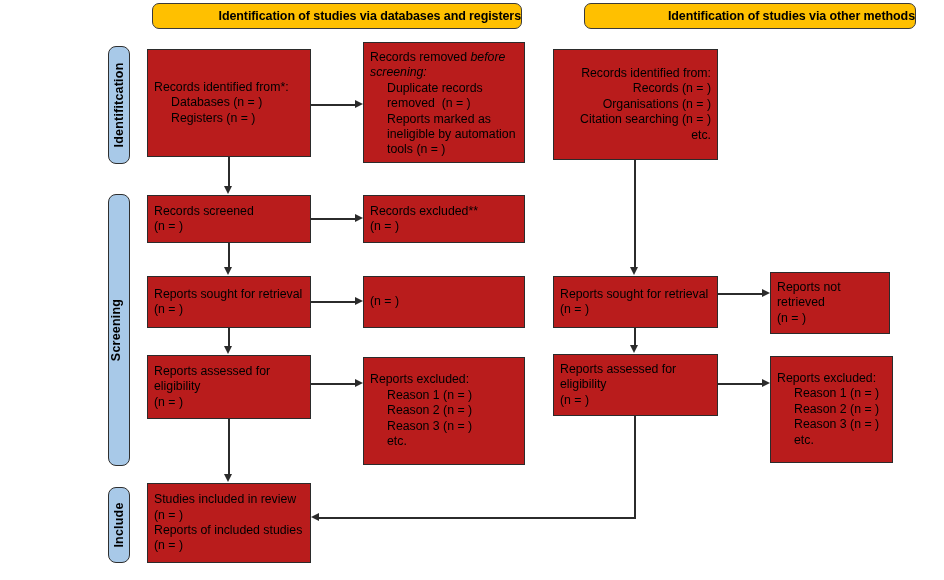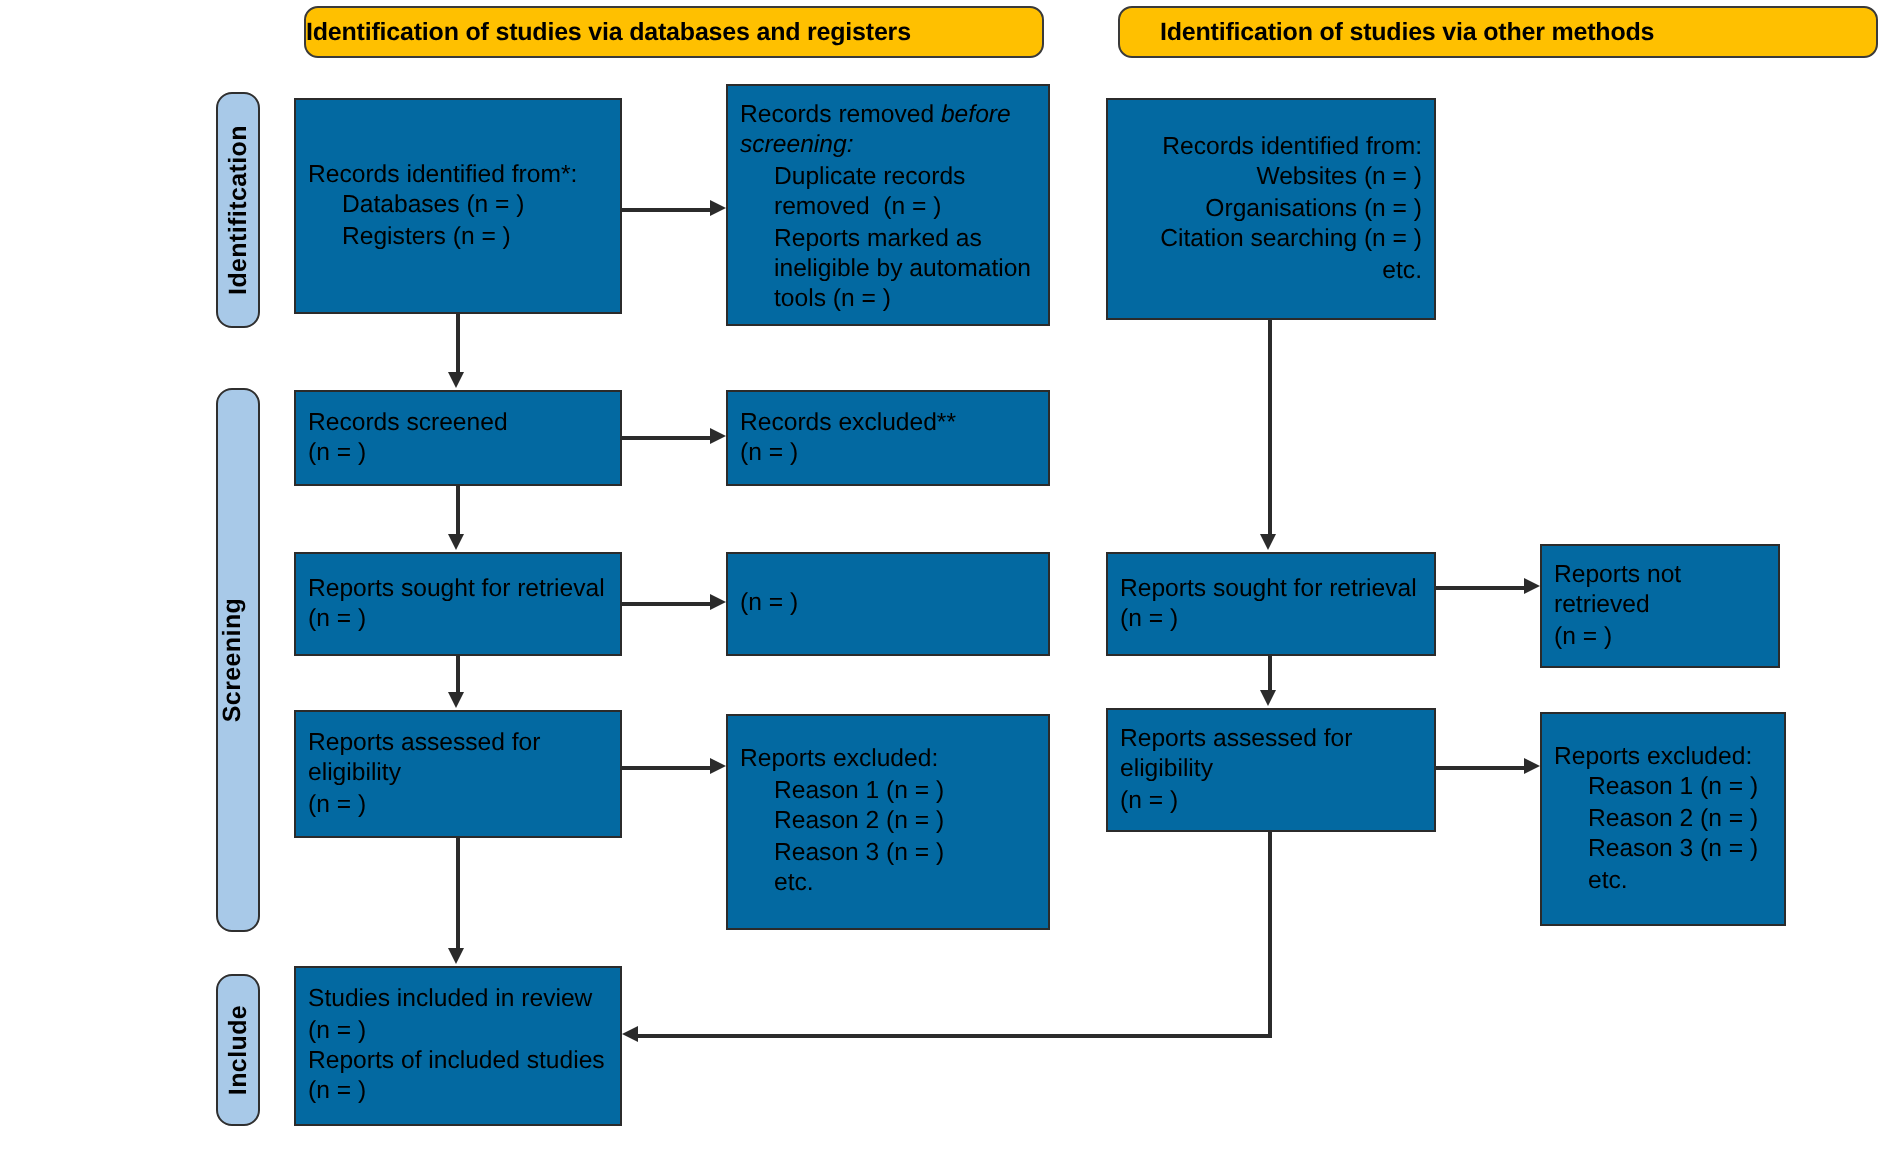--- a/index.html
+++ b/index.html
@@ -11,21 +11,21 @@
     position:relative;
   }
   #stage{position:absolute;left:0;top:0;width:944px;height:580px;}
 
   
   .banner{
     position:absolute;
     background:#FFC000;
     border:1px solid #3a3a3a;
     border-radius:7px;
-    display:flex;align-items:center;justify-content:flex-start;
+    display:flex;align-items:center;justify-content:flex-end;
     font-weight:bold;
     font-size:12.5px;
     color:#000;
     letter-spacing:-0.1px;
     box-sizing:border-box;
   }
 
   
   .stage-label{
     position:absolute;
@@ -47,21 +47,21 @@
     letter-spacing:0.2px;
   }
   
   .stage-label.clipped .vtext{
     transform:translate(-50%,-50%) rotate(-90deg) translateY(-3px);
   }
 
   
   .box{
     position:absolute;
-    background:#0369a1;
+    background:#b91c1c;
     border:1.5px solid #2b2b2b;
     box-sizing:border-box;
     font-size:12.3px;
     line-height:15.4px;
     color:#000;
     padding:0 6px;
     display:flex;
     flex-direction:column;
     justify-content:center;
     overflow:hidden;
@@ -93,21 +93,21 @@
   }
 </style>
 </head>
 <body>
 
 <div id="stage">
 
   <div class="banner" style="left:152px;top:3px;width:370px;height:26px;">
     <span>Identification of studies via databases and registers</span>
   </div>
-  <div class="banner" style="left:559px;top:3px;width:380px;height:26px;padding-left:20px;">
+  <div class="banner" style="left:584px;top:3px;width:332px;height:26px;padding-left:20px;">
     <span>Identification of studies via other methods</span>
   </div>
 
   <div class="stage-label" style="left:108px;top:46px;width:22px;height:118px;">
     <span class="vtext">Identifitcation</span>
   </div>
   <div class="stage-label clipped" style="left:108px;top:194px;width:22px;height:272px;">
     <span class="vtext">Screening</span>
   </div>
   <div class="stage-label" style="left:108px;top:487px;width:22px;height:76px;">
@@ -165,21 +165,21 @@
 
   <div class="box" style="left:147px;top:483px;width:164px;height:80px;justify-content:center;">
     <span class="ln">Studies included in review</span>
     <span class="ln">(n = )</span>
     <span class="ln">Reports of included studies</span>
     <span class="ln">(n = )</span>
   </div>
 
   <div class="box" style="left:553px;top:49px;width:165px;height:111px;text-align:right;">
     <span class="ln">Records identified from:</span>
-    <span class="ln ind">Websites (n = )</span>
+    <span class="ln ind">Records (n = )</span>
     <span class="ln ind">Organisations (n = )</span>
     <span class="ln ind">Citation searching (n = )</span>
     <span class="ln ind">etc.</span>
   </div>
 
   <div class="box" style="left:553px;top:276px;width:165px;height:52px;">
     <span class="ln">Reports sought for retrieval</span>
     <span class="ln">(n = )</span>
   </div>
 

